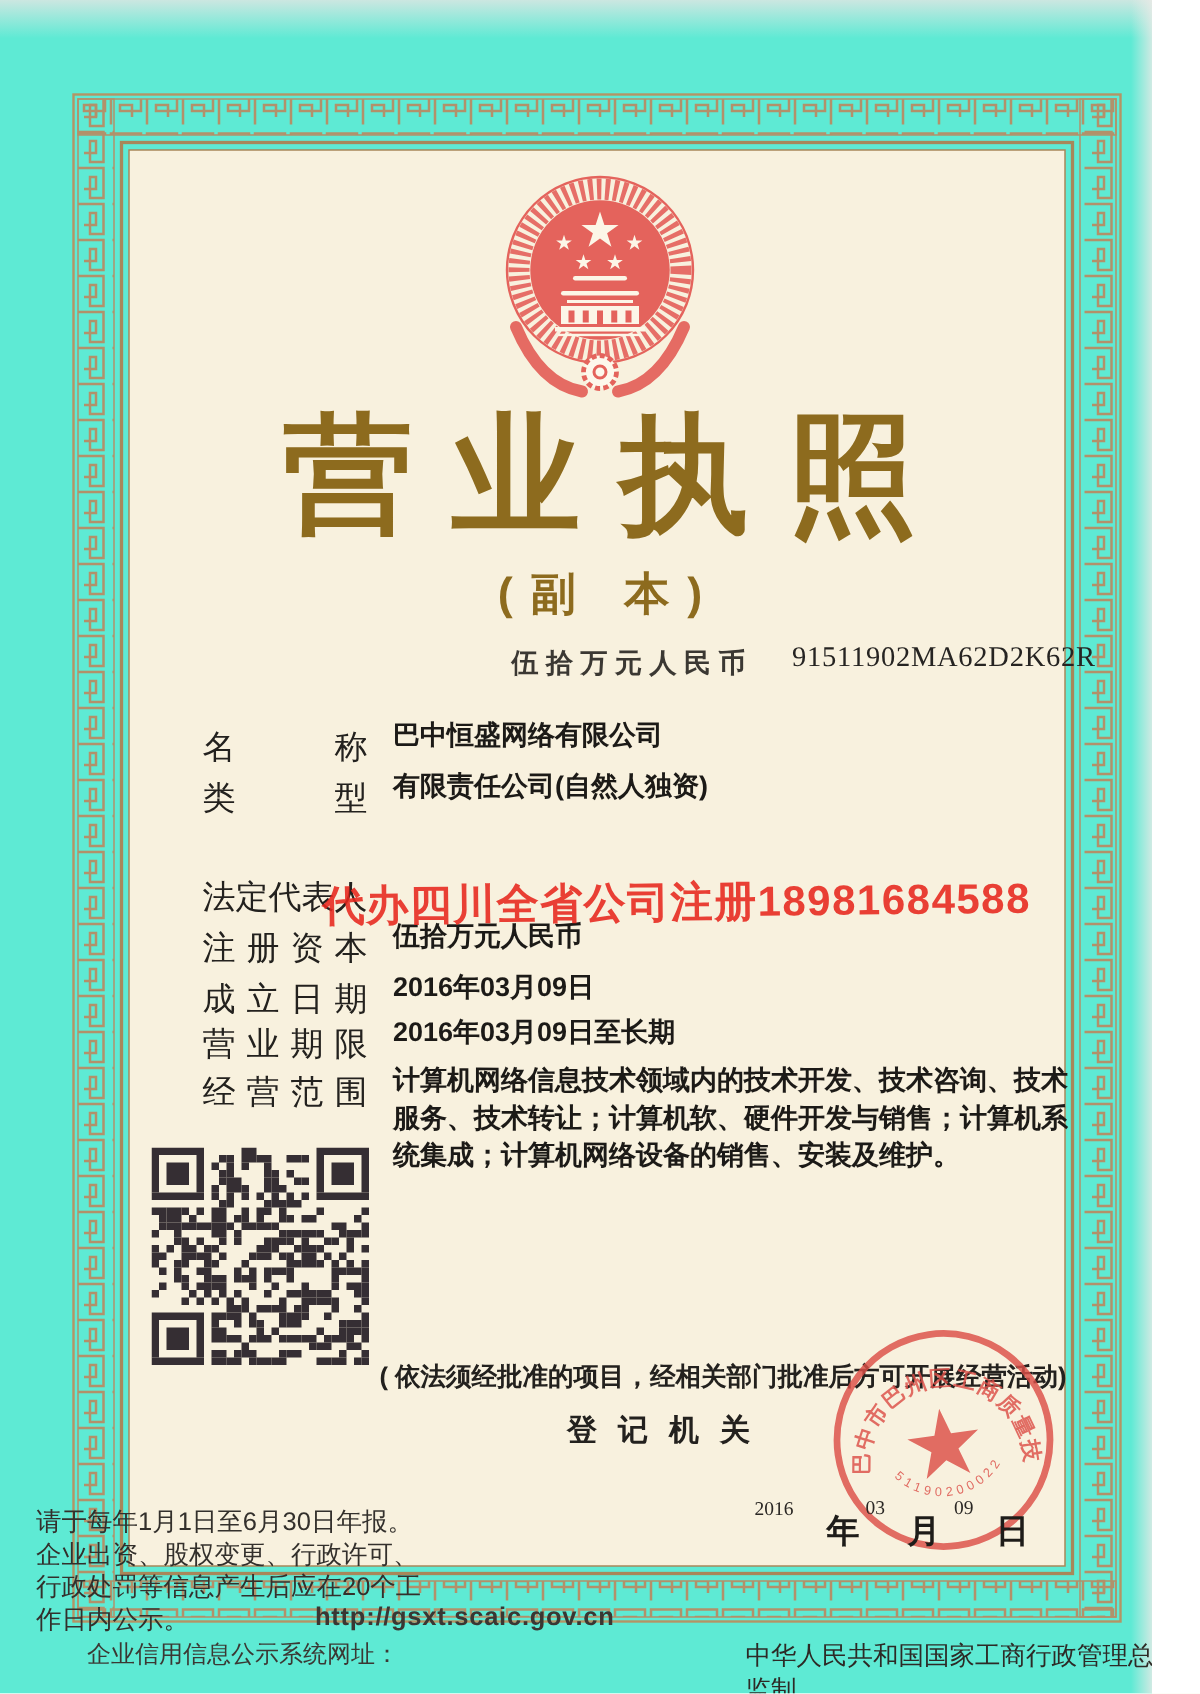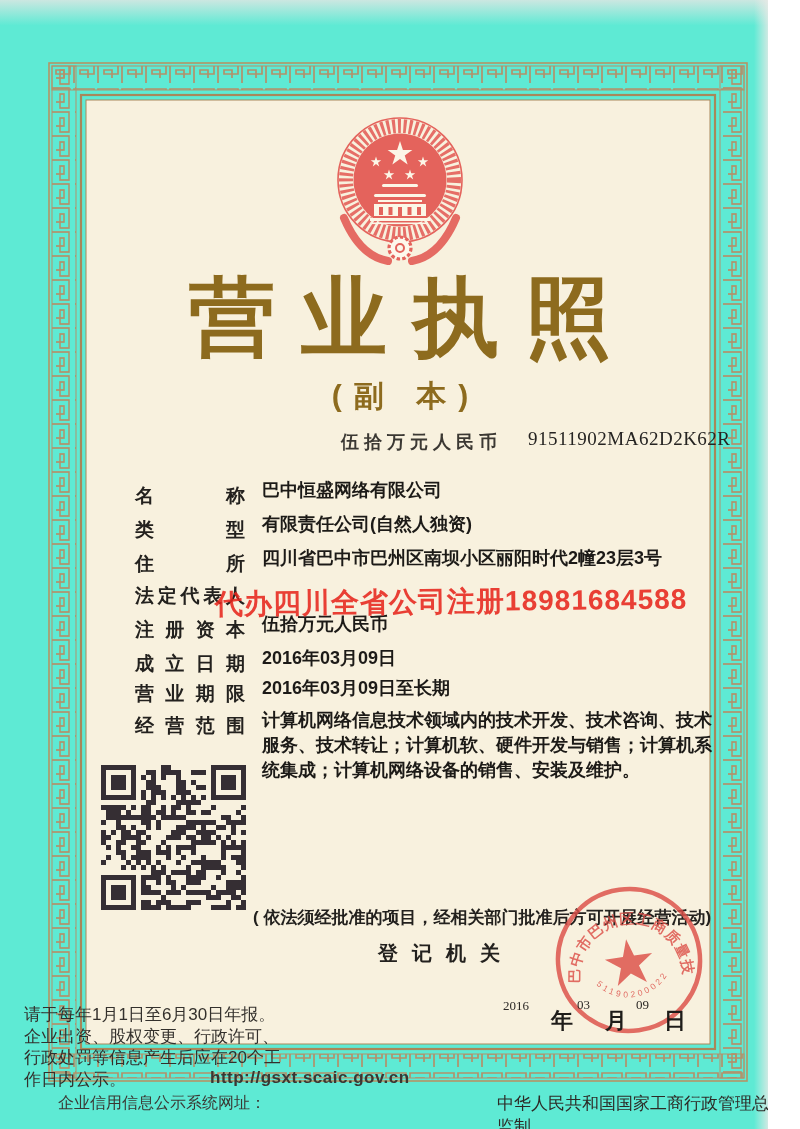--- a/index.html
+++ b/index.html
@@ -20,21 +20,21 @@
   .subtitle{position:absolute;left:0;top:376px;width:800px;text-align:center;
         font-size:30px;font-weight:700;letter-spacing:12px;text-indent:12px;color:#8d6b1e;}
 
   .codeline{position:absolute;left:0;top:428px;width:800px;height:26px;}
   .code-label{position:absolute;left:341px;top:2px;font-size:18px;font-weight:700;
         letter-spacing:5px;color:#3b3833;}
   .code-value{position:absolute;left:528px;top:0;font-size:19px;letter-spacing:.5px;
         font-family:"Liberation Serif","DejaVu Serif",serif;color:#262422;}
 
   .field-row{position:absolute;left:135px;width:600px;display:flex;align-items:flex-start;}
-  .flabel{display:inline-block;width:110px;font-size:19px;font-weight:700;color:#23211e;
+  .flabel{display:inline-block;width:110px;font-size:22px;font-weight:400;color:#23211e;
         text-align:justify;text-align-last:justify;text-justify:inter-character;flex:0 0 110px;}
   .fvalue{display:inline-block;margin-left:17px;width:462px;font-size:18px;font-weight:700;
         color:#1c1a17;line-height:25px;transform:translateY(-5px);}
 
   .watermark{position:absolute;left:215px;top:583px;font-size:28px;font-weight:700;
         color:rgba(230,38,28,.88);letter-spacing:1px;transform:rotate(-.6deg);
         white-space:nowrap;z-index:5;}
 
   .qr{position:absolute;left:101px;top:765px;width:145px;height:145px;}
 
@@ -131,24 +131,20 @@
       <span class="code-value">91511902MA62D2K62R</span>
     </div>
 
     <div class="field-row" style="top:483px">
       <span class="flabel">名称</span>
       <span class="fvalue">巴中恒盛网络有限公司</span>
     </div>
     <div class="field-row" style="top:517px">
       <span class="flabel">类型</span>
       <span class="fvalue">有限责任公司(自然人独资)</span>
-    </div>
-    <div class="field-row" style="top:551px">
-      <span class="flabel">住所</span>
-      <span class="fvalue">四川省巴中市巴州区南坝小区丽阳时代2幢23层3号</span>
     </div>
     <div class="field-row" style="top:583px">
       <span class="flabel">法定代表人</span>
     </div>
     <div class="field-row" style="top:617px">
       <span class="flabel">注册资本</span>
       <span class="fvalue">伍拾万元人民币</span>
     </div>
     <div class="field-row" style="top:651px">
       <span class="flabel">成立日期</span>

